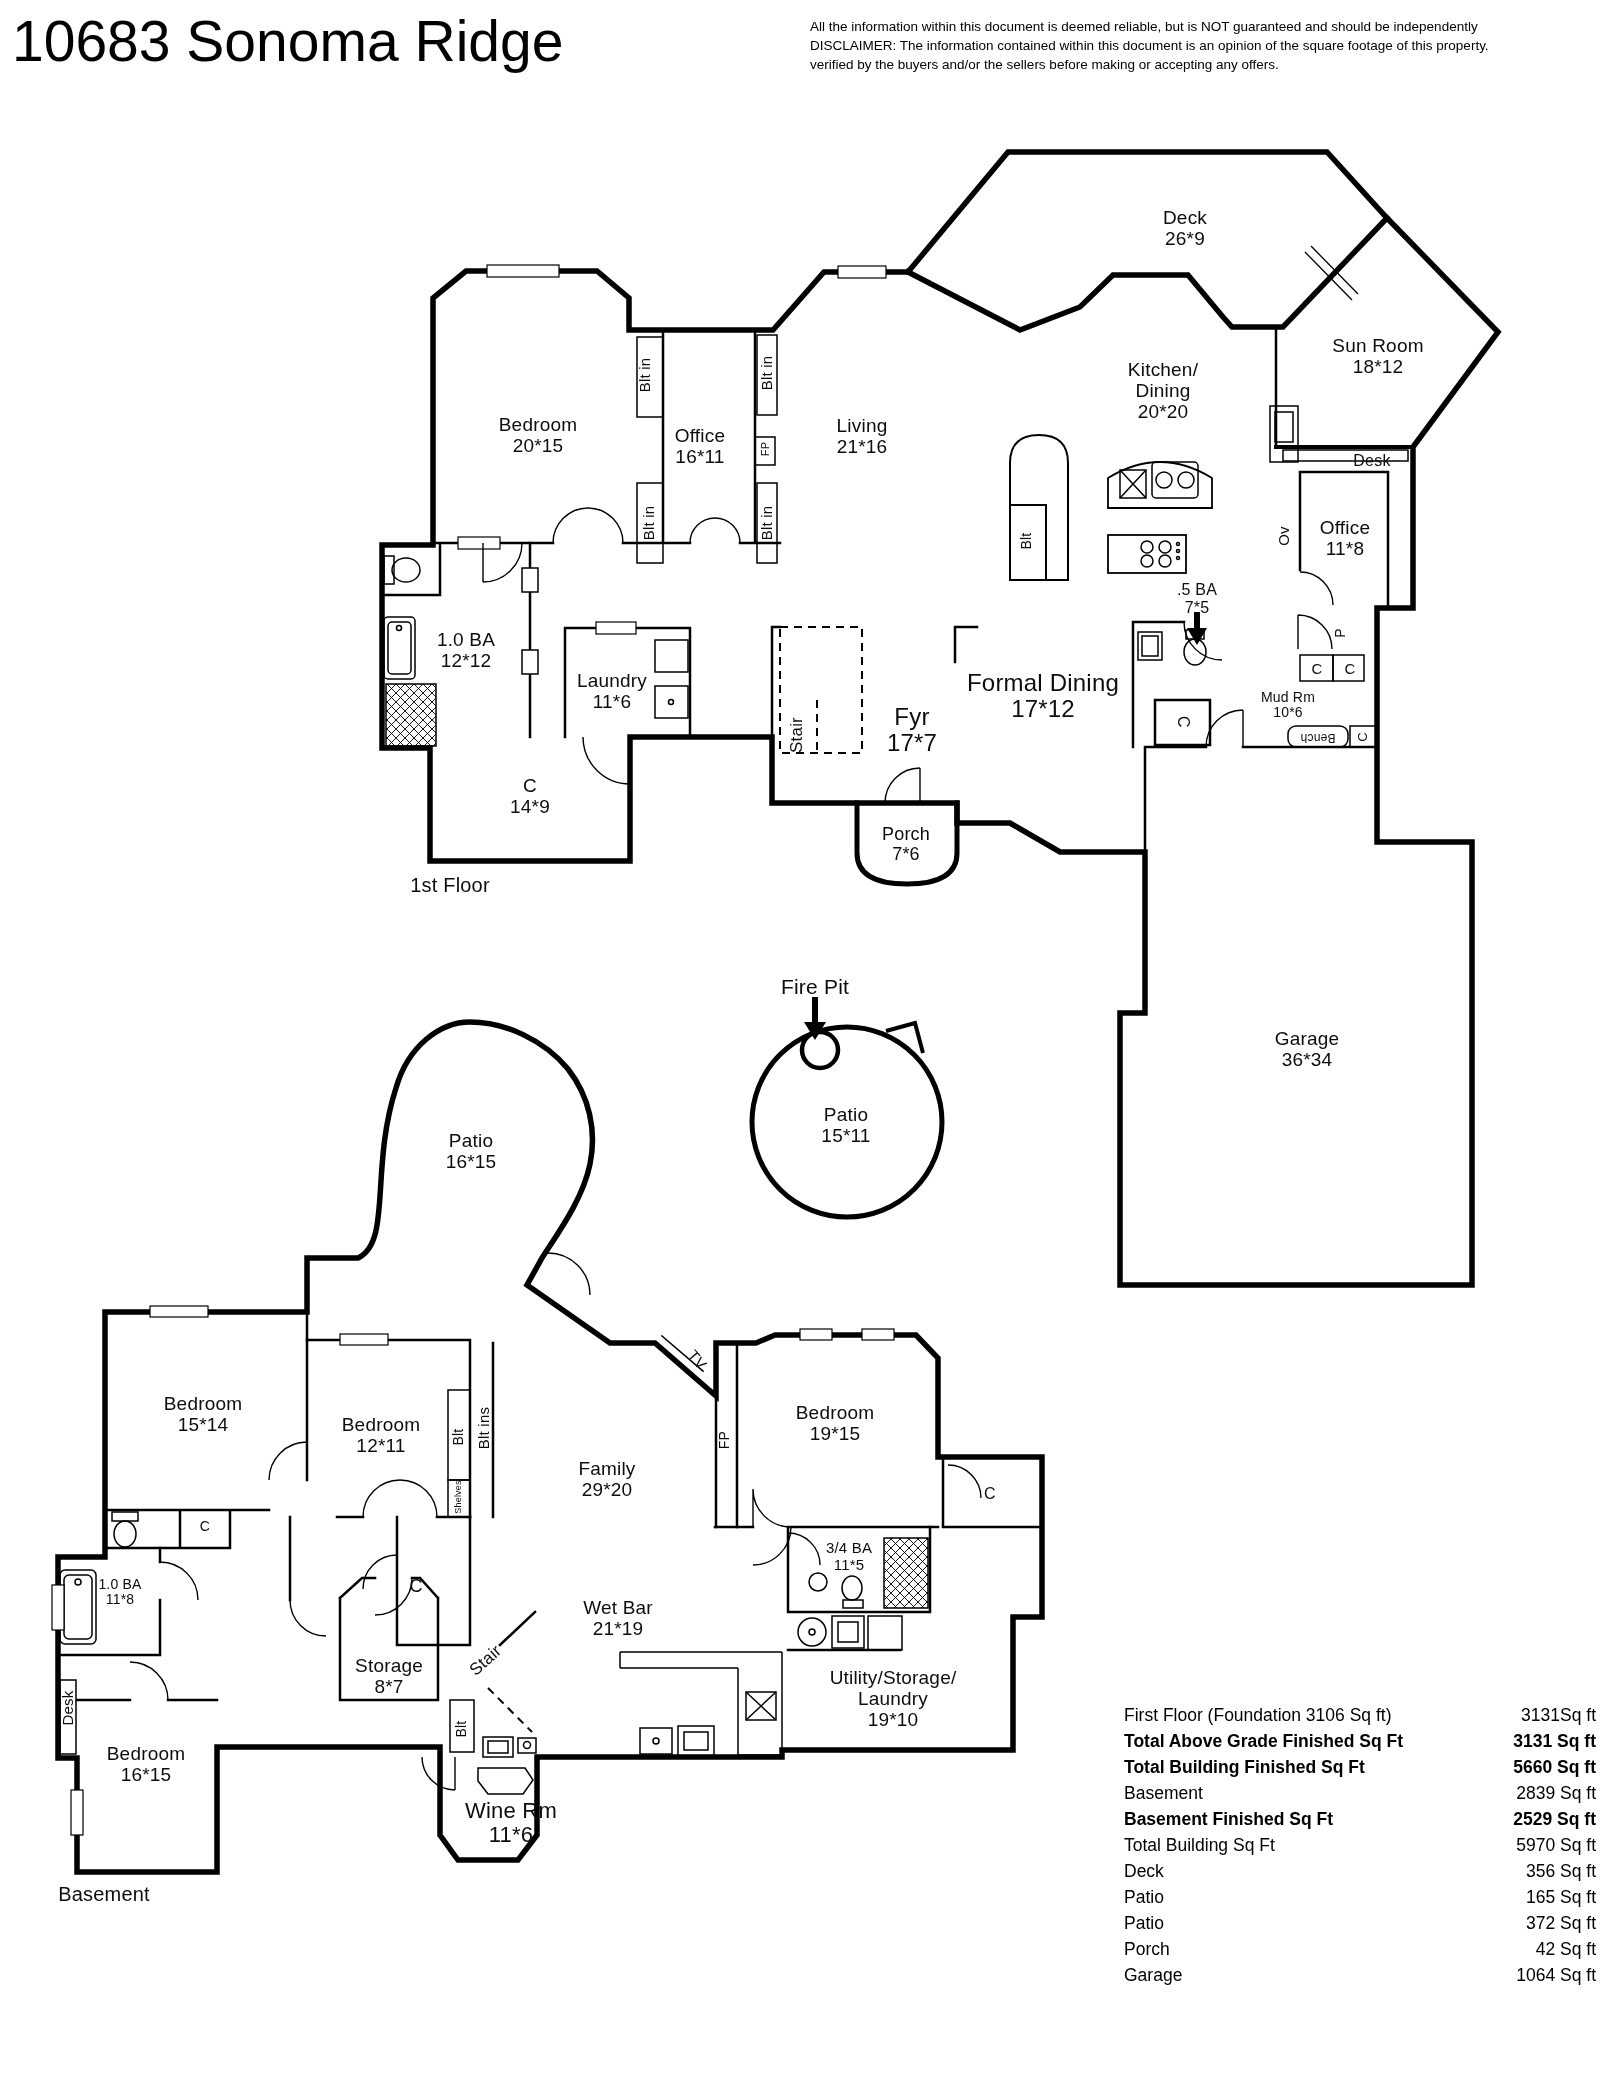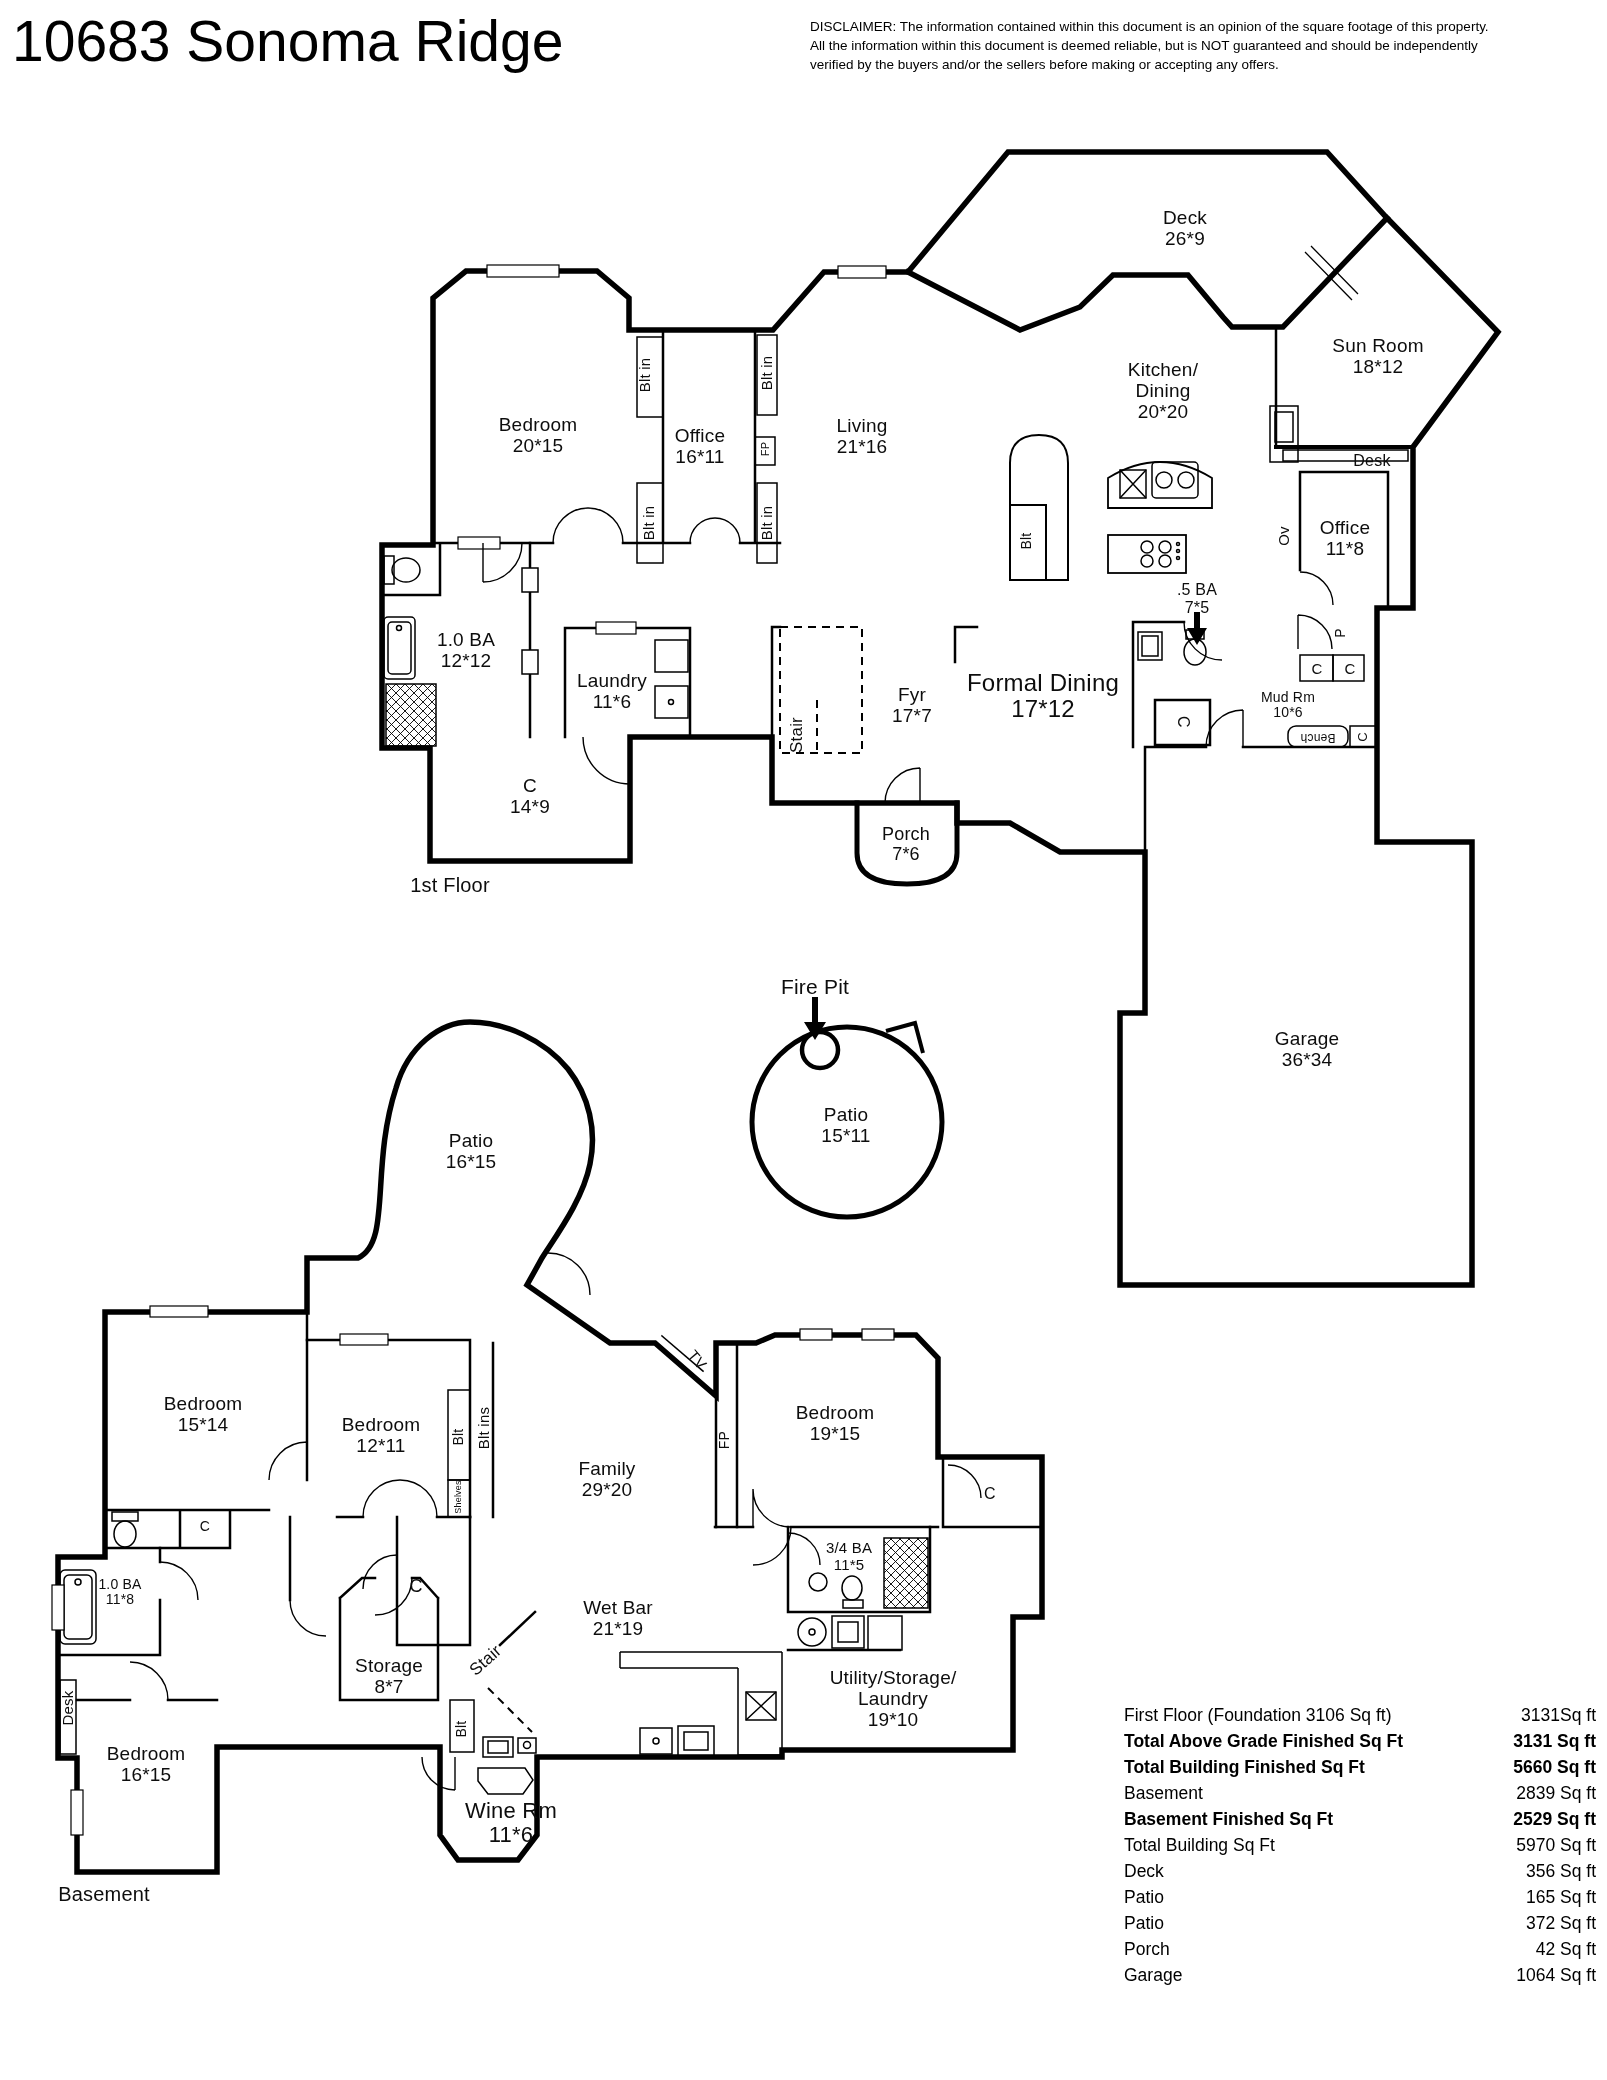--- a/index.html
+++ b/index.html
@@ -16,22 +16,22 @@
   .srow .val{text-align:right;white-space:nowrap;}
   .srow.bold{font-weight:bold;}
 </style>
 </head>
 <body>
 
 <div id="page">
 
   <div id="title">10683 Sonoma Ridge</div>
   <div id="disclaimer">
+    <div>All the information within this document is deemed reliable, but is NOT guaranteed and should be independently</div>
     <div>DISCLAIMER: The information contained within this document is an opinion of the square footage of this property.</div>
-    <div>All the information within this document is deemed reliable, but is NOT guaranteed and should be independently</div>
     <div>verified by the buyers and/or the sellers before making or accepting any offers.</div>
   </div>
 
   <svg id="plan-svg" width="1607" height="2080" viewBox="0 0 1607 2080">
     <defs>
       <pattern id="hatch" width="9" height="9" patternUnits="userSpaceOnUse">
         <path d="M0,9 L9,0 M0,0 L9,9" stroke="#000" stroke-width="0.9"></path>
       </pattern>
     </defs>
 
@@ -257,21 +257,21 @@
       <div class="plan-label" style="left: 767px; top: 523px; font-size: 15px; transform: translate(-50%, -50%) rotate(-90deg);">Blt in</div>
       <div class="plan-label" style="left: 765px; top: 449px; font-size: 11px; transform: translate(-50%, -50%) rotate(-90deg);">FP</div>
       <div class="plan-label" style="left: 466px; top: 651px; font-size: 19px; transform: translate(-50%, -50%);">1.0 BA
 12*12</div>
       <div class="plan-label" style="left: 612px; top: 692px; font-size: 19px; transform: translate(-50%, -50%);">Laundry
 11*6</div>
       <div class="plan-label" style="left: 530px; top: 797px; font-size: 19px; transform: translate(-50%, -50%);">C
 14*9</div>
       <div class="plan-label" style="left: 450px; top: 885px; font-size: 20px; transform: translate(-50%, -50%);">1st Floor</div>
       <div class="plan-label" style="left: 797px; top: 735px; font-size: 17px; transform: translate(-50%, -50%) rotate(-90deg);">Stair</div>
-      <div class="plan-label" style="left: 912px; top: 706px; font-size: 19px; transform: translate(-50%, -50%);">Fyr
+      <div class="plan-label" style="left: 912px; top: 730px; font-size: 24px; transform: translate(-50%, -50%);">Fyr
 17*7</div>
       <div class="plan-label" style="left: 1043px; top: 696px; font-size: 24px; transform: translate(-50%, -50%);">Formal Dining
 17*12</div>
       <div class="plan-label" style="left: 1197px; top: 599px; font-size: 16px; transform: translate(-50%, -50%);">.5 BA
 7*5</div>
       <div class="plan-label" style="left: 906px; top: 845px; font-size: 18px; transform: translate(-50%, -50%);">Porch
 7*6</div>
       <div class="plan-label" style="left: 1288px; top: 705px; font-size: 14px; transform: translate(-50%, -50%);">Mud Rm
 10*6</div>
       <div class="plan-label" style="left: 1318px; top: 737px; font-size: 12px; transform: translate(-50%, -50%) rotate(180deg);">Bench</div>

